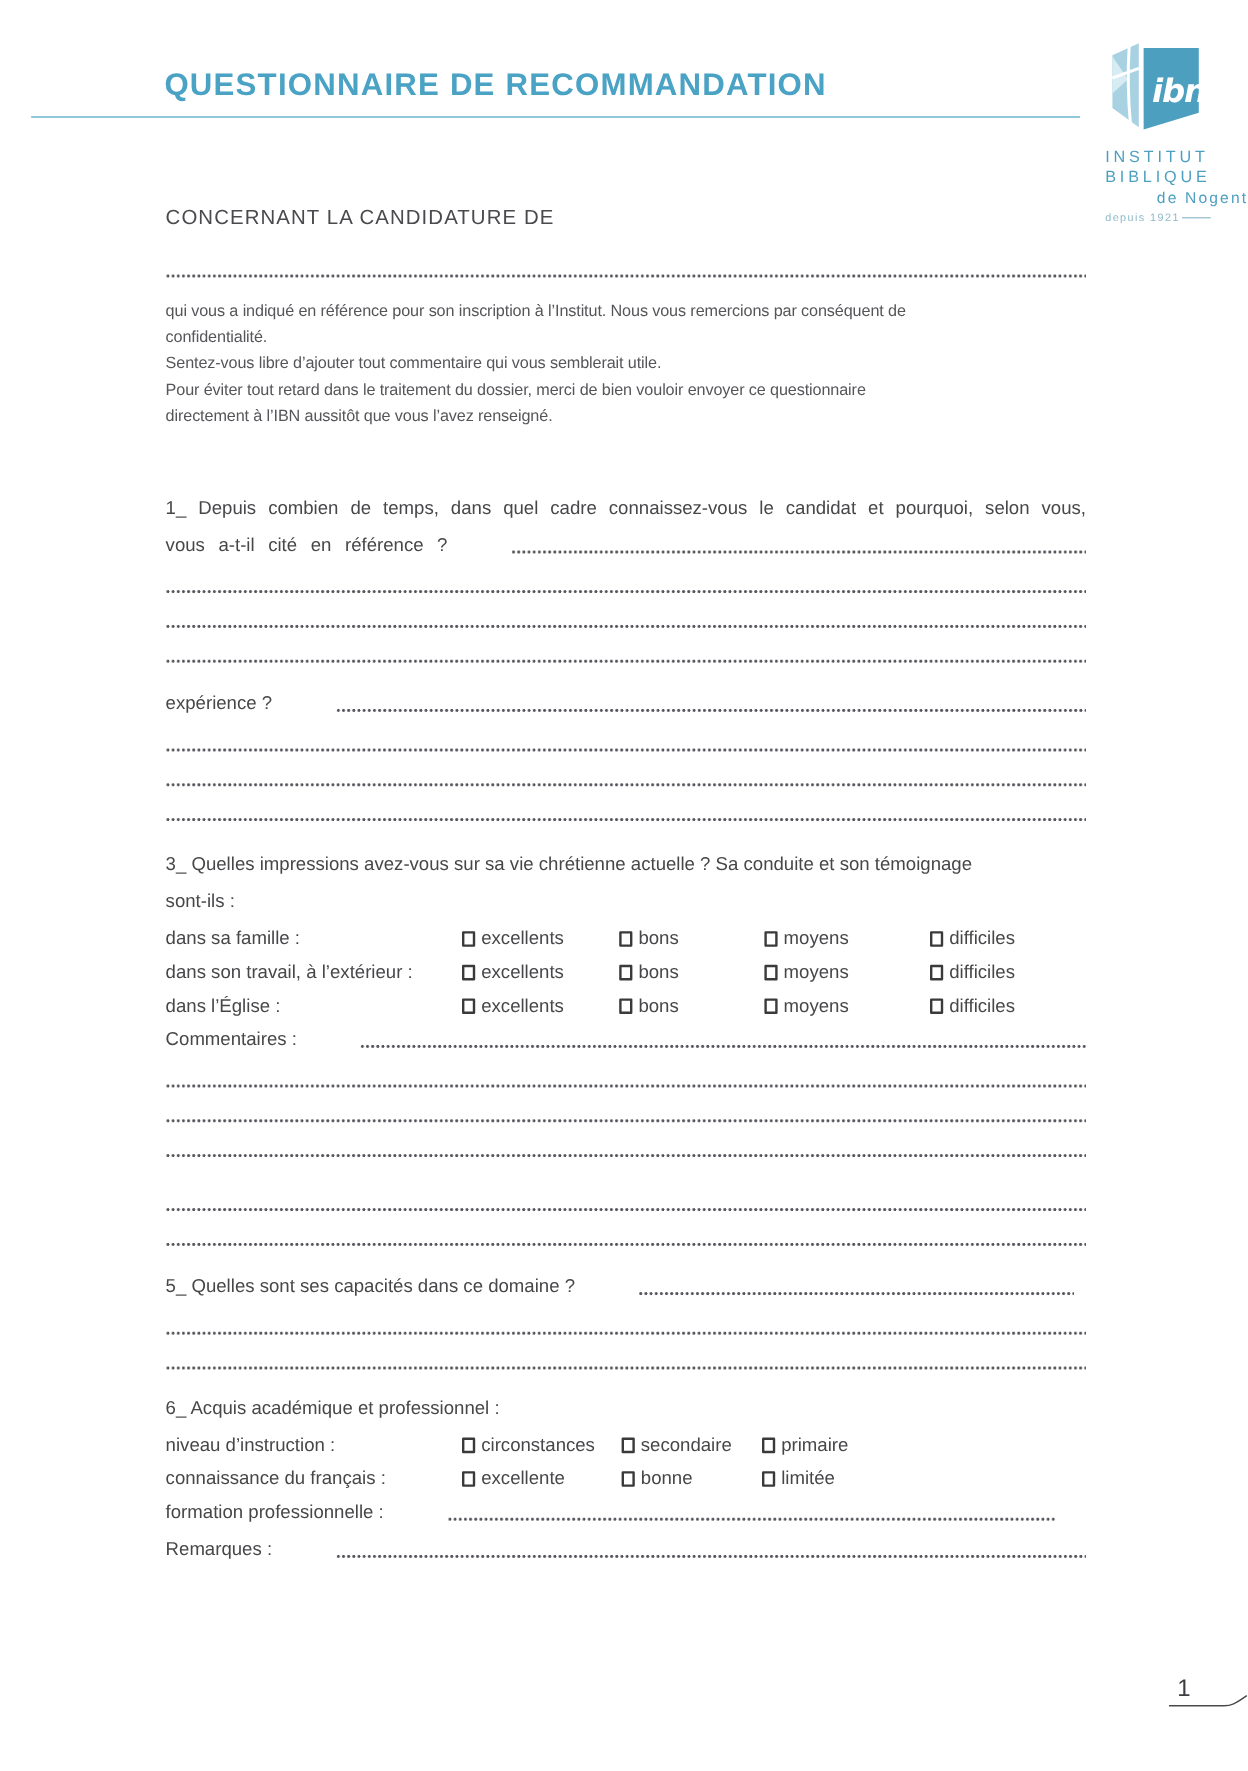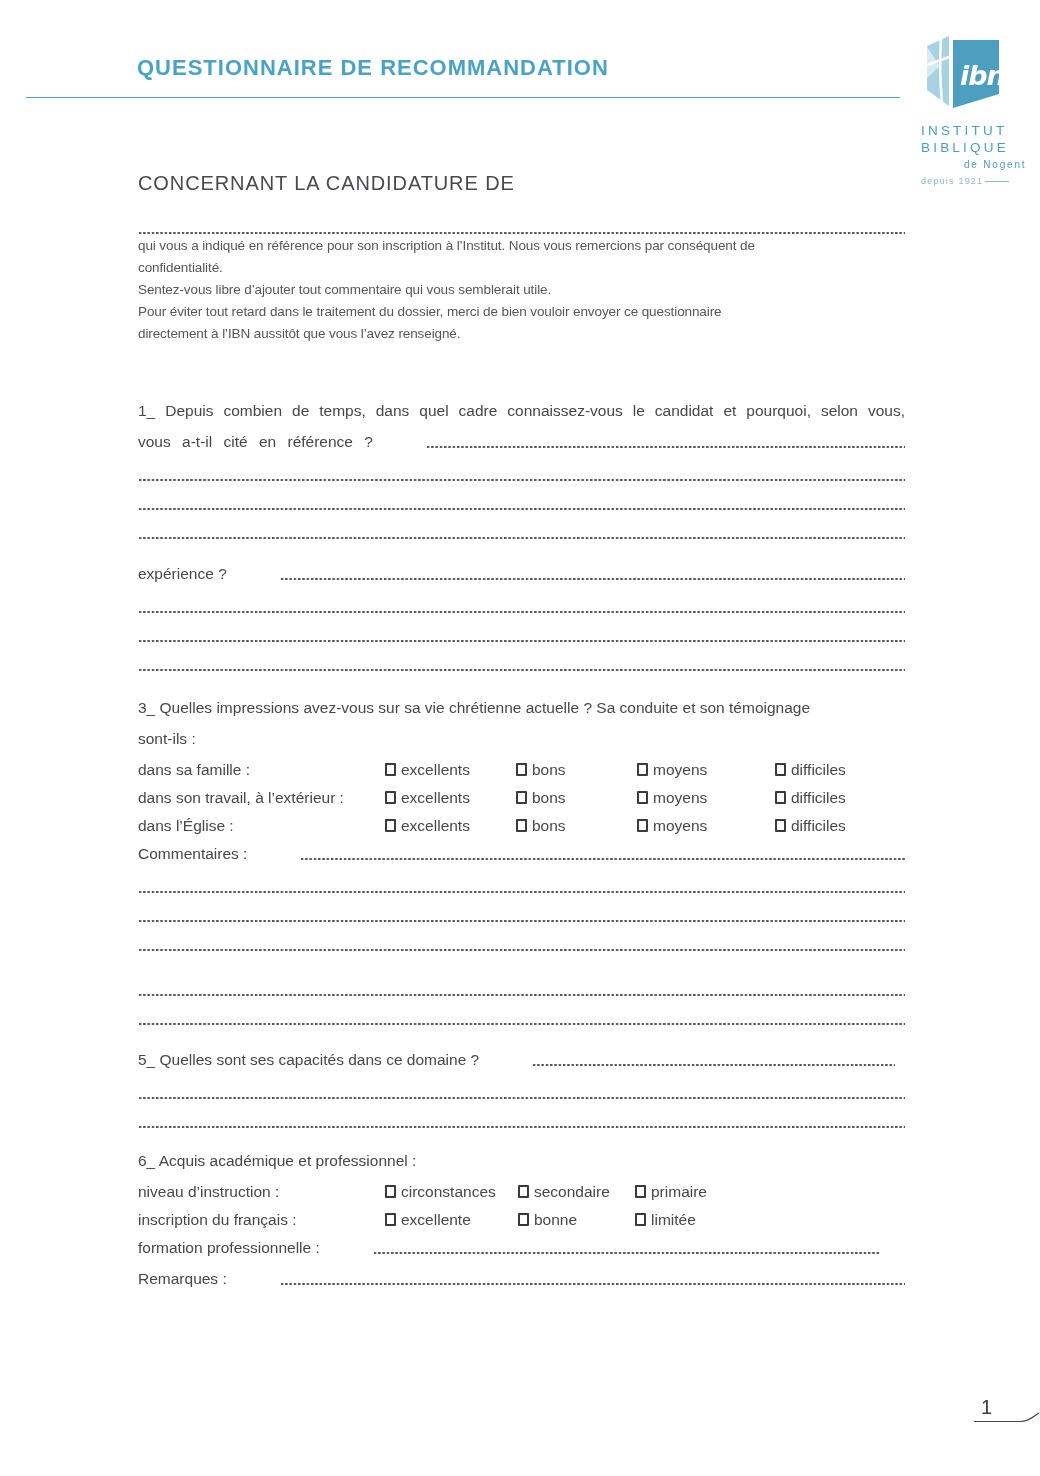--- a/index.html
+++ b/index.html
@@ -8,49 +8,49 @@
   .page {
     position:relative;
     width:1040px; height:1476px;
     background:#ffffff;
     font-family:"Liberation Sans", sans-serif;
     overflow:hidden;
   }
   
   .title {
     position:absolute; left:137px; top:55px;
-    font-size:22px; font-weight:bold; letter-spacing:1px;
+    font-size:26px; font-weight:bold; letter-spacing:1px;
     color:#4aa2c4; white-space:nowrap;
   }
   .title-rule {
     position:absolute; left:26px; top:97px; width:874px; height:0;
     border-top:1.5px solid #4aa2c4;
   }
   
   .logo { position:absolute; left:921px; top:34px; width:82px; text-align:center; }
   .logo svg.mark { display:block; margin:0 auto 8px auto; }
   .logo-inst { color:#4d9fc0; font-size:13.5px; letter-spacing:3.2px; line-height:17px; white-space:nowrap; }
-  .logo-nogent { color:#4d9fc0; font-size:10px; letter-spacing:1.8px; line-height:17px; white-space:nowrap;margin-left:43px; }
+  .logo-nogent { color:#4d9fc0; font-size:13px; letter-spacing:1.8px; line-height:17px; white-space:nowrap;margin-left:43px; }
   .logo-tagline { color:#8fb9c8; font-size:9px; letter-spacing:1.2px; margin-top:3px; white-space:nowrap; }
   .tagline-rule { display:inline-block; width:24px; border-bottom:1px solid #8fb9c8; vertical-align:2px; margin-left:2px; }
   
   .content { position:absolute; left:138px; top:172px; width:767px; color:#47474a; }
-  .concernant { font-size:20px; font-weight:normal; letter-spacing:0.9px; color:#4a4a4e; }
+  .concernant { font-size:17px; font-weight:normal; letter-spacing:0.9px; color:#4a4a4e; }
   .dot-single { margin-top:36px; }
   .dotfill {
     flex:1 1 auto; height:4px;
     background-image:radial-gradient(circle at 2px 2px, #54545a 1.05px, transparent 1.45px);
     background-size:4.3px 4px; background-repeat:repeat-x; background-position:0 0;
   }
   .dotblock {
     height:4px;
     background-image:radial-gradient(circle at 2px 2px, #54545a 1.05px, transparent 1.45px);
     background-size:4.3px 4px; background-repeat:repeat-x;
   }
-  .intro { font-size:13.5px; line-height:22px; color:#56565a; letter-spacing:-0.1px; }
+  .intro { margin-top:16px; font-size:13.5px; line-height:22px; color:#56565a; letter-spacing:-0.1px; }
   .q { font-size:15.5px; line-height:31px; color:#47474a; }
   .jline { text-align:justify; text-align-last:justify; }
   .qrow { display:flex; line-height:31px;gap:46px; }
   .qrow .qtext { white-space:nowrap; padding-right:7px; }
   .qrow .dotfill { align-self:flex-end; margin-bottom:8px; }
   .spread { word-spacing:7px; }
   .ansrow { display:flex; height:29px; }
   .ansrow .dotfill { align-self:flex-end; margin-bottom:4px; }
   .q1 { margin-top:50px; } .q2 { margin-top:14px; } .q3 { margin-top:16px; }
   .q4 { margin-top:16px; } .q5 { margin-top:14px; } .q6 { margin-top:12px; }
@@ -251,21 +251,21 @@
             <span class="cb"></span>
             <span>secondaire</span>
           </span>
         <span class="opt">
             <span class="cb"></span>
             <span>primaire</span>
           </span>
       </div>
 
       <div class="cbrow cbrow6">
-        <span class="rowlabel">inscription du français :</span>
+        <span class="rowlabel">connaissance du français :</span>
         <span class="opt">
             <span class="cb"></span>
             <span>excellente</span>
           </span>
         <span class="opt">
             <span class="cb"></span>
             <span>bonne</span>
           </span>
         <span class="opt">
             <span class="cb"></span>

